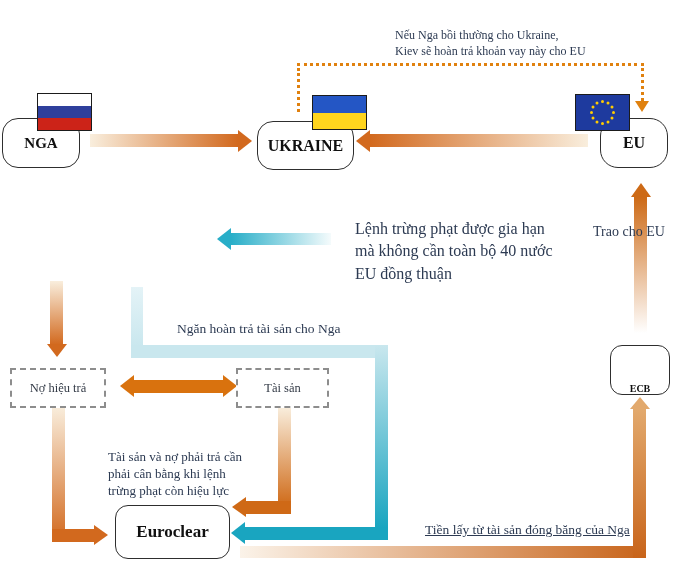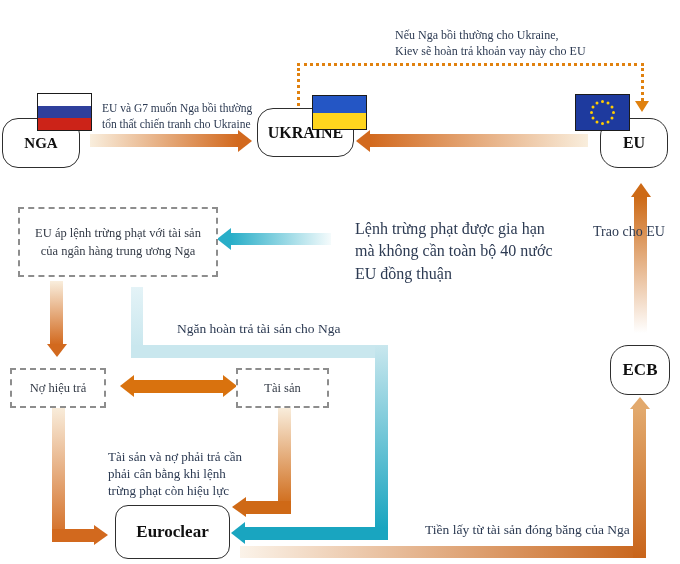--- a/index.html
+++ b/index.html
@@ -24,21 +24,21 @@
 
   <div class="node" style="left:2px;top:118px;width:76px;height:48px;font-size:15px;">
     <span>NGA</span>
   </div>
   <div class="flag" style="left:37px;top:93px;width:53px;height:36px;">
     <div style="height:33.4%;background:#ffffff;"></div>
     <div style="height:33.3%;background:#2e3f9c;"></div>
     <div style="height:33.3%;background:#cc2318;"></div>
   </div>
 
-  <div class="node" style="left:257px;top:108px;width:95px;height:47px;font-size:16px;">
+  <div class="node" style="left:257px;top:121px;width:95px;height:47px;font-size:16px;">
     <span>UKRAINE</span>
   </div>
   <div class="flag" style="left:312px;top:95px;width:53px;height:33px;">
     <div style="height:50%;background:#2456c5;"></div>
     <div style="height:50%;background:#ffd51e;"></div>
   </div>
 
   <div class="node" style="left:600px;top:118px;width:66px;height:48px;font-size:16px;border-radius:18px;">
     <span>EU</span>
   </div>
@@ -58,45 +58,37 @@
         <circle cx="17" cy="12" r="1.5"></circle>
           <circle cx="21" cy="8" r="1.5"></circle>
       </g>
     </svg>
   </div>
 
   <div>
     <div class="shaft" style="left:90px;top:134px;width:148px;height:13px;background:linear-gradient(to right,#f9eedd,#d2691e);"></div>
     <div class="tri" style="left:238px;top:129.5px;border-left:14px solid #d2691e;border-top:11px solid transparent;border-bottom:11px solid transparent;"></div>
   </div>
-  <div class="note" style="left:102px;top:101px;font-size:11.5px;">
-    <div>EU và G7 muốn Nga bồi thường</div>
-    <div>tổn thất chiến tranh cho Ukraine</div>
-  </div>
 
   <div>
     <div class="shaft" style="left:370px;top:134px;width:218px;height:13px;background:linear-gradient(to left,#f9eedd,#d2691e);"></div>
     <div class="tri" style="left:356px;top:129.5px;border-right:14px solid #d2691e;border-top:11px solid transparent;border-bottom:11px solid transparent;"></div>
   </div>
 
   <div>
     <div class="dot-seg" style="left:297px;top:68px;height:44px;border-left:3px dotted #e0810f;"></div>
     <div class="dot-seg" style="left:297px;top:63px;width:347px;border-top:3px dotted #e0810f;"></div>
     <div class="dot-seg" style="left:641px;top:63px;height:38px;border-left:3px dotted #e0810f;"></div>
     <div class="tri" style="left:635px;top:101px;border-top:11px solid #e0810f;border-left:7px solid transparent;border-right:7px solid transparent;"></div>
   </div>
   <div class="note" style="left:395px;top:27px;font-size:12px;">
     <div>Nếu Nga bồi thường cho Ukraine,</div>
     <div>Kiev sẽ hoàn trả khoản vay này cho EU</div>
   </div>
 
-  <div class="dashed" style="left:18px;top:207px;width:196px;height:66px;font-size:12.5px;line-height:1.45;">
-    <div>EU áp lệnh trừng phạt với tài sản</div>
-    <div>của ngân hàng trung ương Nga</div>
-  </div>
   <div>
     <div class="shaft" style="left:231px;top:233px;width:100px;height:12px;background:linear-gradient(to left,#f5fbfc,#28aec8);"></div>
     <div class="tri" style="left:217px;top:228px;border-right:14px solid #28aec8;border-top:11px solid transparent;border-bottom:11px solid transparent;"></div>
   </div>
   <div class="note" style="left:355px;top:218px;font-size:16px;line-height:1.4;">
     <div>Lệnh trừng phạt được gia hạn</div>
     <div>mà không cần toàn bộ 40 nước</div>
     <div>EU đồng thuận</div>
   </div>
 
@@ -145,24 +137,24 @@
   </div>
   <div class="note" style="left:108px;top:448px;font-size:13px;line-height:1.32;">
     <div>Tài sản và nợ phải trả cần</div>
     <div>phải cân bằng khi lệnh</div>
     <div>trừng phạt còn hiệu lực</div>
   </div>
 
   <div class="node" style="left:115px;top:505px;width:113px;height:52px;font-size:17px;border-width:1.8px;border-radius:13px;">
     <span>Euroclear</span>
   </div>
-  <div class="node" style="left:610px;top:345px;width:58px;height:48px;font-size:17px;border-radius:18px;">
+  <div class="node" style="left:610px;top:345px;width:58px;height:48px;font-size:10px;border-radius:12px;align-items:flex-end;">
     <span>ECB</span>
   </div>
 
   <div>
     <div class="shaft" style="left:240px;top:546px;width:406px;height:12px;background:linear-gradient(to right,#fbf3e9,#c8641a);"></div>
     <div class="shaft" style="left:633px;top:409px;width:13px;height:149px;background:linear-gradient(to top,#c8641a,#e2a96d);"></div>
     <div class="tri" style="left:629.5px;top:397px;border-bottom:12px solid #e2a96d;border-left:10px solid transparent;border-right:10px solid transparent;"></div>
   </div>
-  <div class="note" style="left:425px;top:521px;font-size:13.5px;">Tiền lấy từ tài sản đóng băng của Nga</div>
+  <div class="note" style="left:425px;top:521px;font-size:13.5px;text-decoration:underline;">Tiền lấy từ tài sản đóng băng của Nga</div>
 
 </div>
 
 </body></html>

